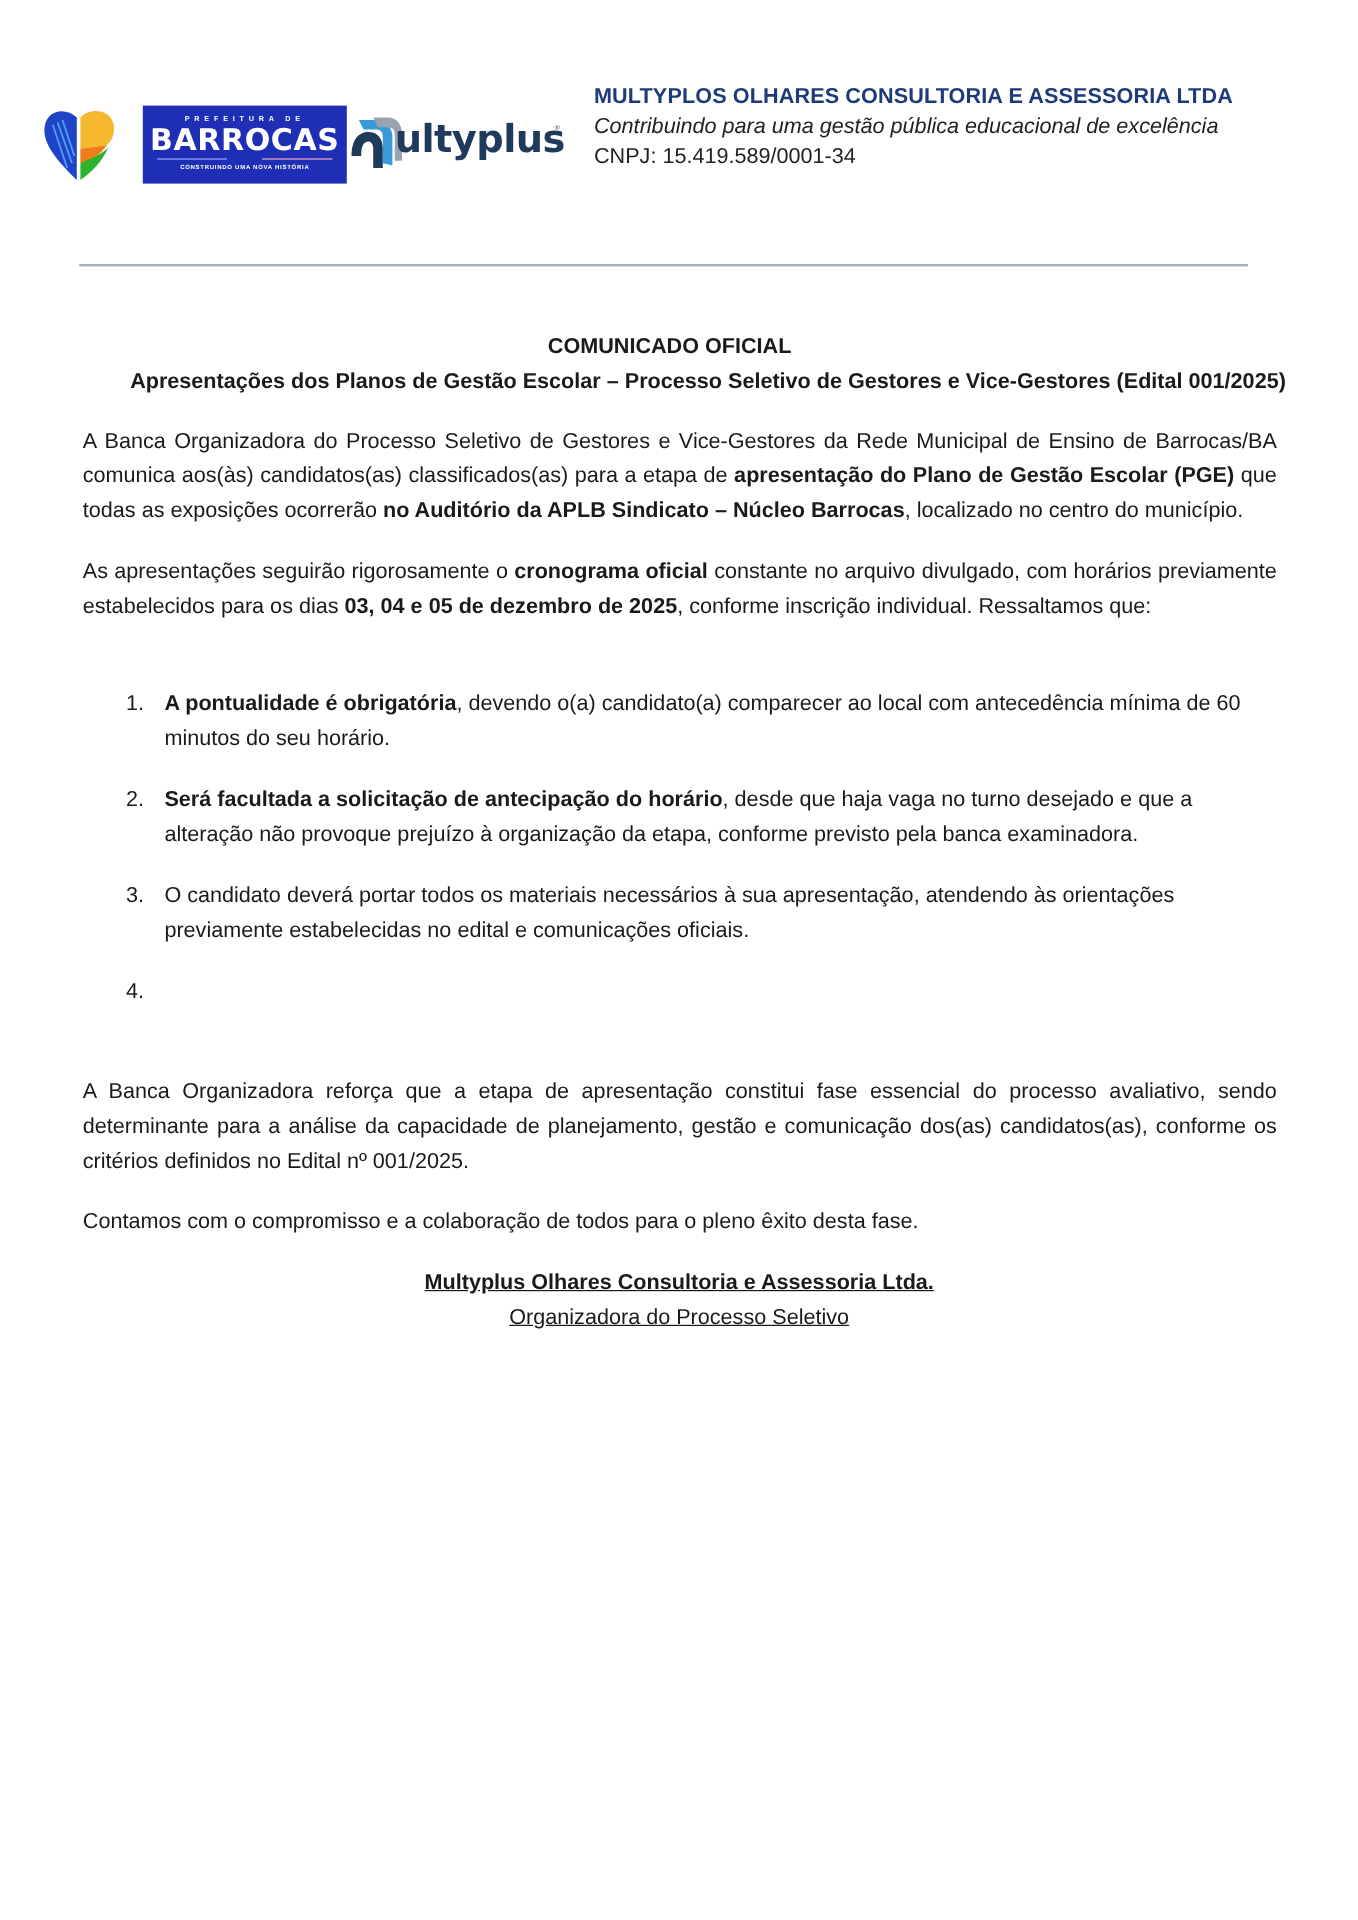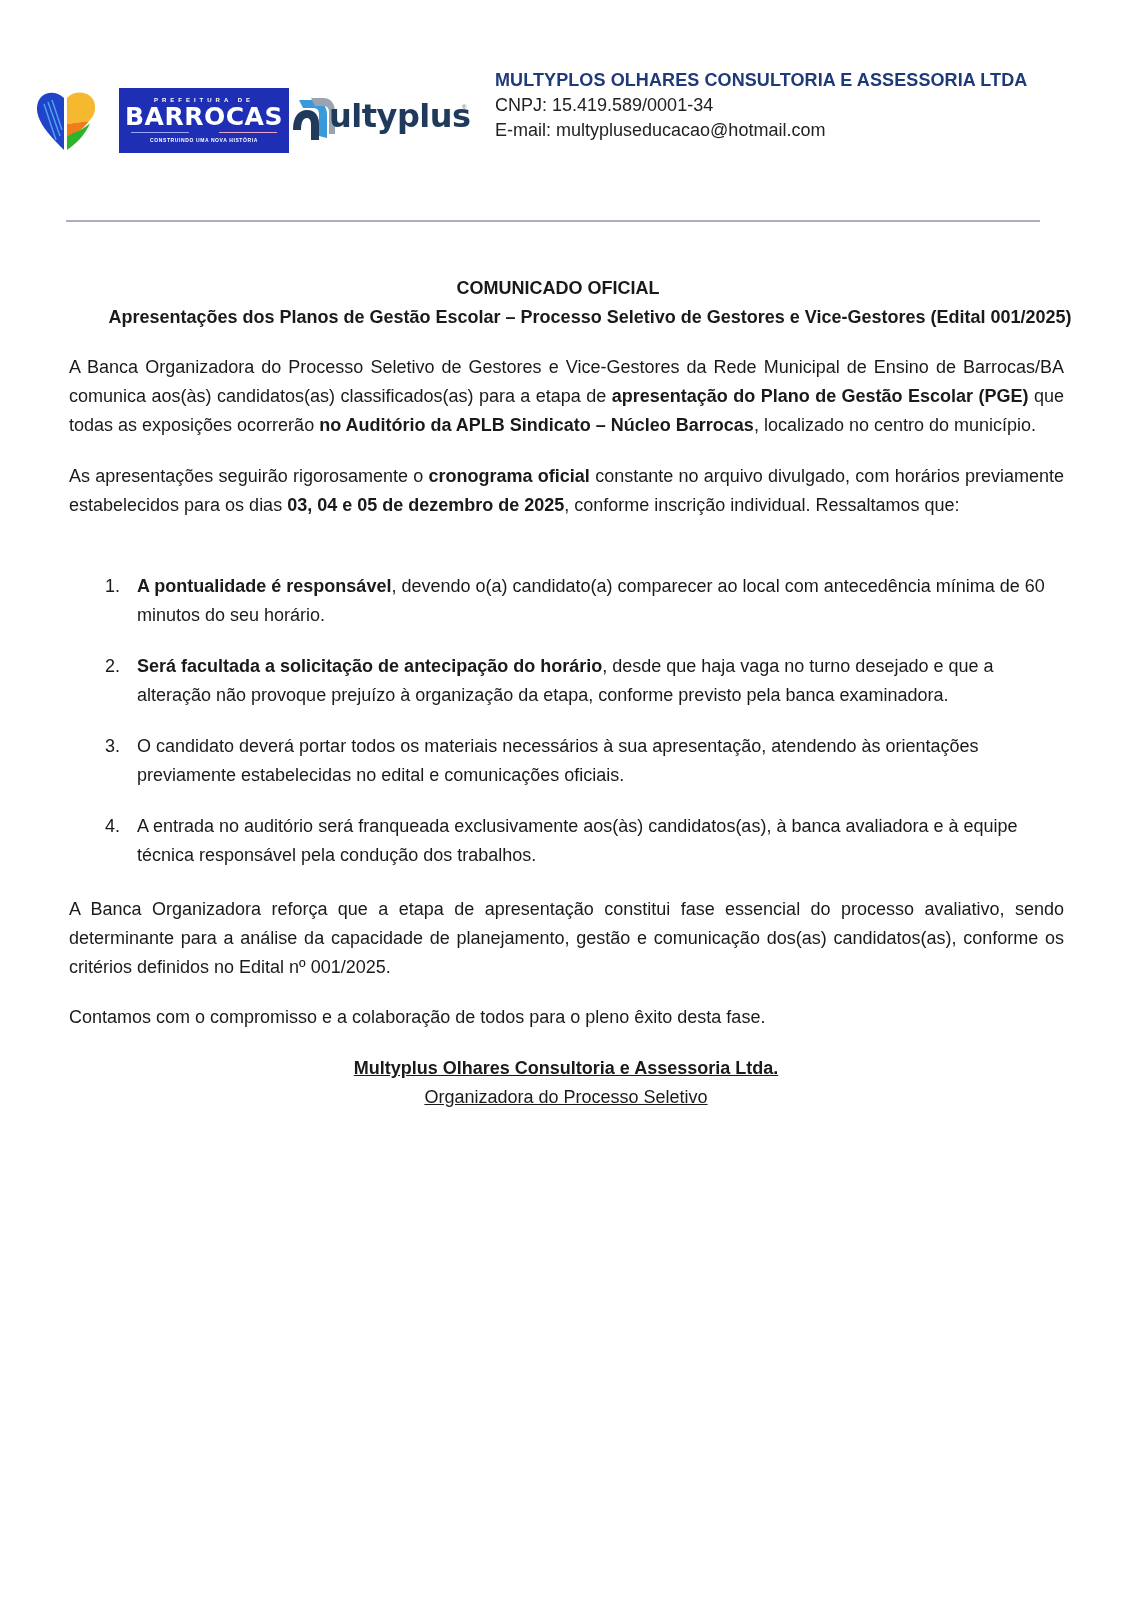--- a/index.html
+++ b/index.html
@@ -91,37 +91,37 @@
       <path d="M10 4 L24 4 C32 4 38 10 38 18 L38 42 L30 40 L30 18 C30 14 28 12 24 12 L14 12 Z" fill="#3a9ad9"></path>
       <path d="M22 2 L34 2 C42 2 46 8 46 16 L46 38 L40 38 L40 16 C40 12 38 10 34 10 L26 10 Z" fill="#9aa4b0"></path>
     </svg>
     <div class="word">ultyplus</div>
     <div class="reg">®</div>
   </div>
 </div>
 
 <div class="company">
   <div class="c-name">MULTYPLOS OLHARES CONSULTORIA E ASSESSORIA LTDA</div>
+  <div class="c-slogan">Contribuindo para uma gestão pública educacional de excelência</div>
   <div class="c-line">CNPJ: 15.419.589/0001-34</div>
-  <div class="c-line">E-mail: multypluseducacao@hotmail.com</div>
 </div>
 
 <div class="divider"></div>
 
 <div class="doc-title">COMUNICADO OFICIAL</div>
 <div class="doc-subtitle">Apresentações dos Planos de Gestão Escolar – Processo Seletivo de Gestores e Vice-Gestores (Edital 001/2025)</div>
 
 <p class="para" id="p1"><span>A Banca Organizadora do Processo Seletivo de Gestores e Vice-Gestores da Rede Municipal de Ensino de Barrocas/BA comunica aos(às) candidatos(as) classificados(as) para a etapa de </span><b>apresentação do Plano de Gestão Escolar (PGE)</b><span> que todas as exposições ocorrerão </span><b>no Auditório da APLB Sindicato – Núcleo Barrocas</b><span>, localizado no centro do município.</span></p>
 
 <p class="para" id="p2"><span>As apresentações seguirão rigorosamente o </span><b>cronograma oficial</b><span> constante no arquivo divulgado, com horários previamente estabelecidos para os dias </span><b>03, 04 e 05 de dezembro de 2025</b><span>, conforme inscrição individual. Ressaltamos que:</span></p>
 
 <ol class="list">
-  <li><span class="num">1.</span><b>A pontualidade é responsável</b><span>, devendo o(a) candidato(a) comparecer ao local com antecedência mínima de 60 minutos do seu horário.</span></li>
+  <li><span class="num">1.</span><b>A pontualidade é obrigatória</b><span>, devendo o(a) candidato(a) comparecer ao local com antecedência mínima de 60 minutos do seu horário.</span></li>
   <li><span class="num">2.</span><b>Será facultada a solicitação de antecipação do horário</b><span>, desde que haja vaga no turno desejado e que a alteração não provoque prejuízo à organização da etapa, conforme previsto pela banca examinadora.</span></li>
   <li><span class="num">3.</span><b></b><span>O candidato deverá portar todos os materiais necessários à sua apresentação, atendendo às orientações previamente estabelecidas no edital e comunicações oficiais.</span></li>
-  <li><span class="num">4.</span><b></b><span>A entrada no auditório será franqueada exclusivamente aos(às) candidatos(as), à banca avaliadora e à equipe técnica responsável pela condução dos trabalhos.</span></li>
+  <li><span class="num">4.</span><b></b></li>
 </ol>
 
 <p class="para" id="p3">A Banca Organizadora reforça que a etapa de apresentação constitui fase essencial do processo avaliativo, sendo determinante para a análise da capacidade de planejamento, gestão e comunicação dos(as) candidatos(as), conforme os critérios definidos no Edital nº 001/2025.</p>
 <p class="para" id="p4">Contamos com o compromisso e a colaboração de todos para o pleno êxito desta fase.</p>
 
 <div class="sign" id="sign-name">Multyplus Olhares Consultoria e Assessoria Ltda.</div>
 <div class="sign" id="sign-role">Organizadora do Processo Seletivo</div>
 
 </body></html>

